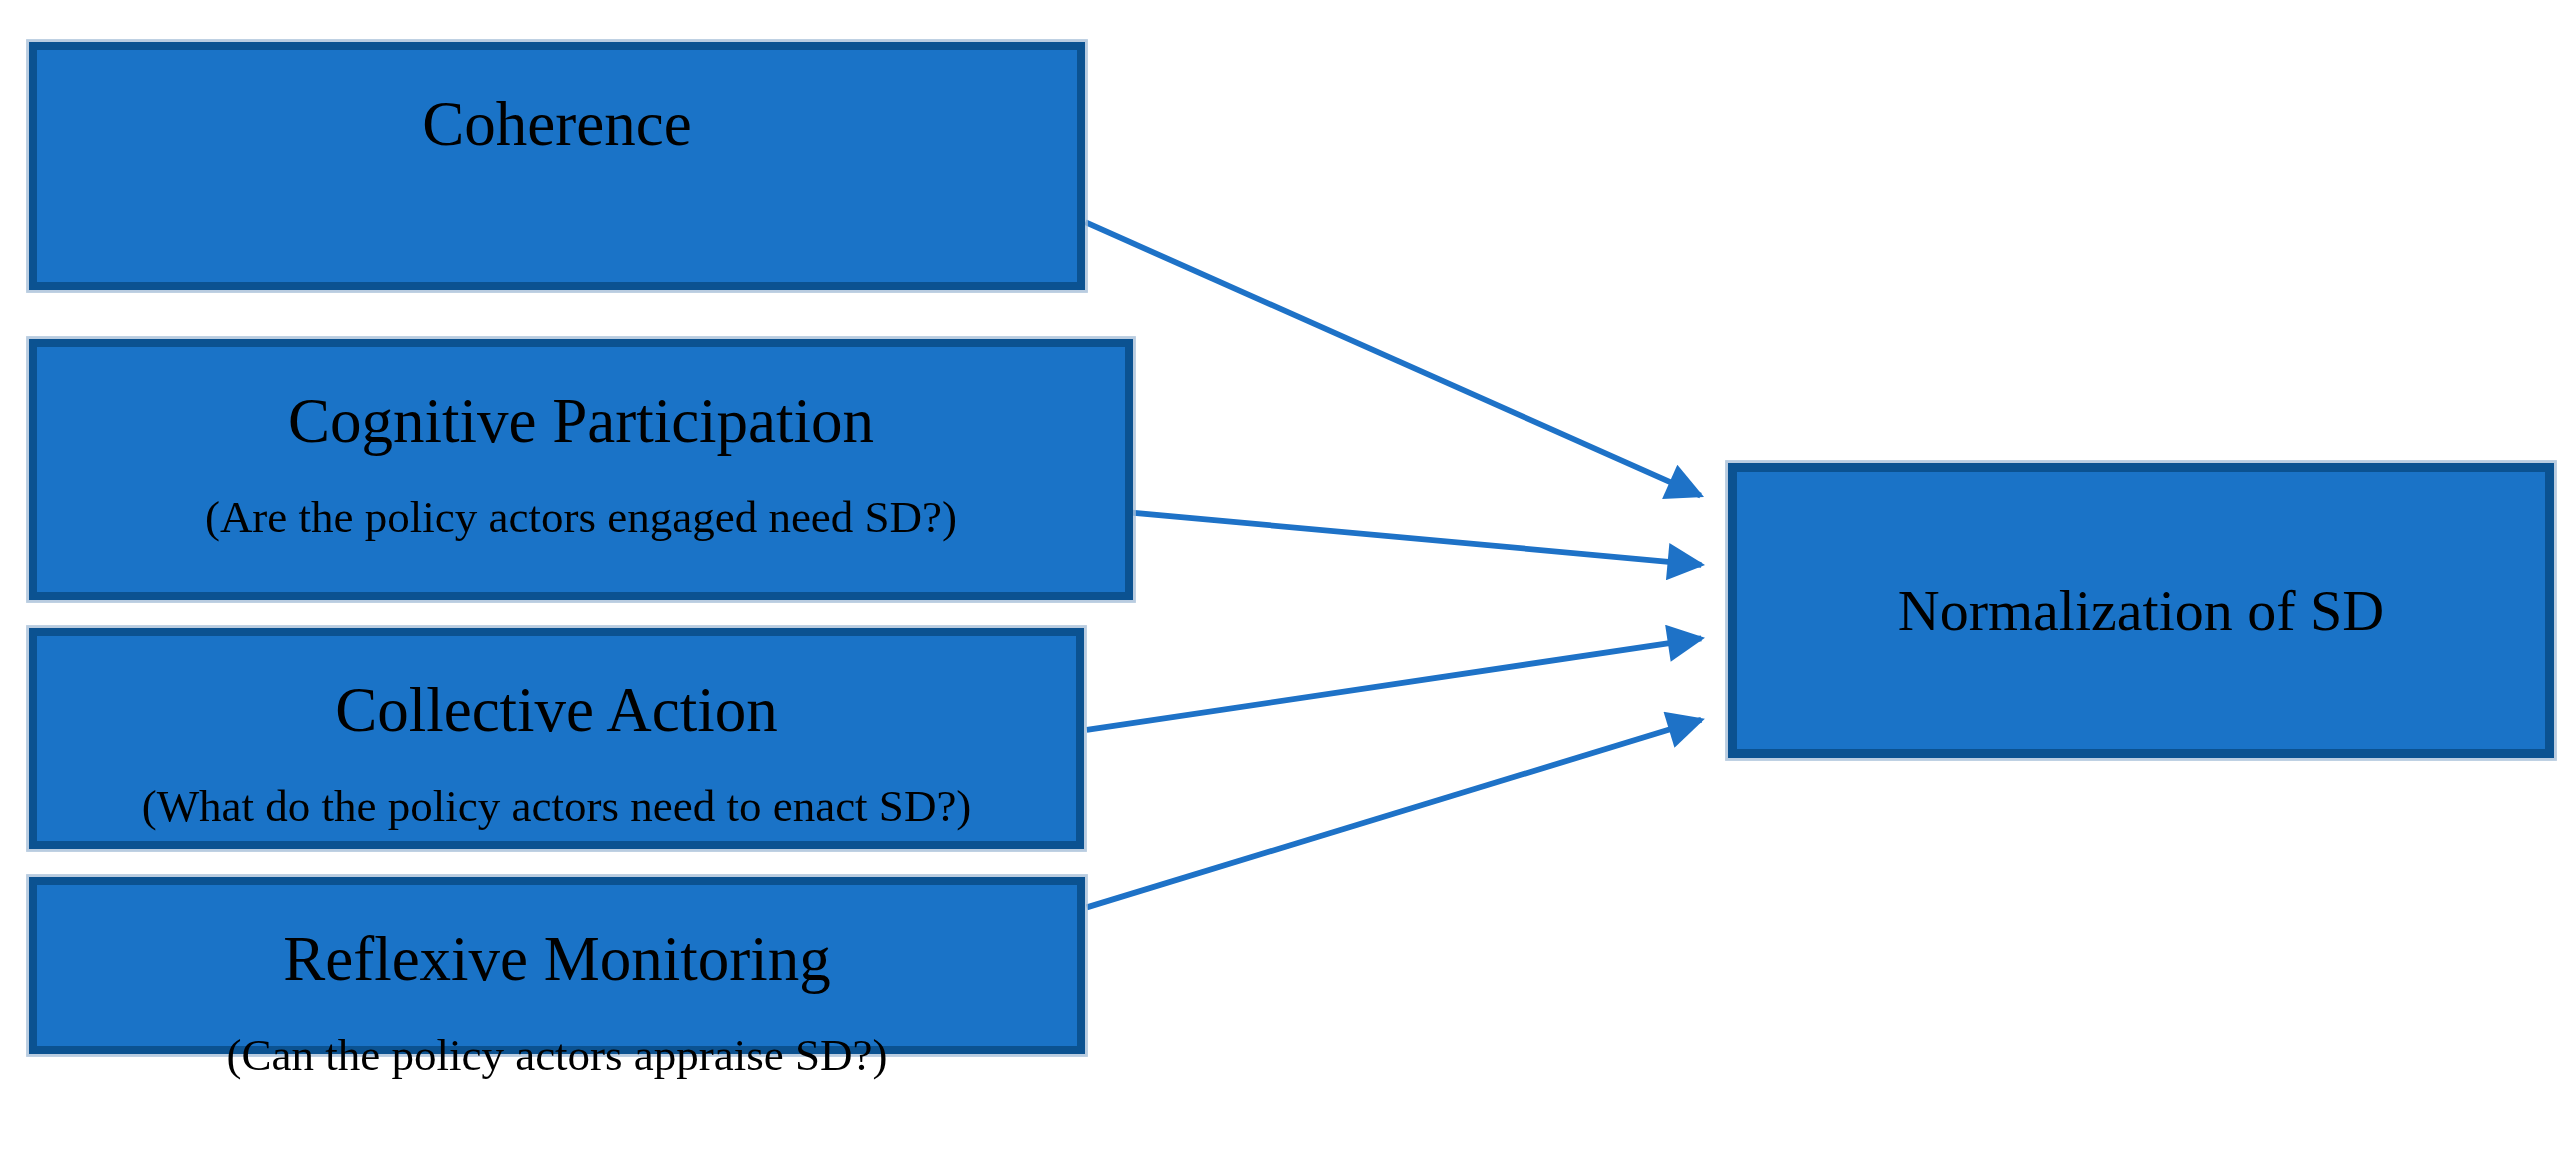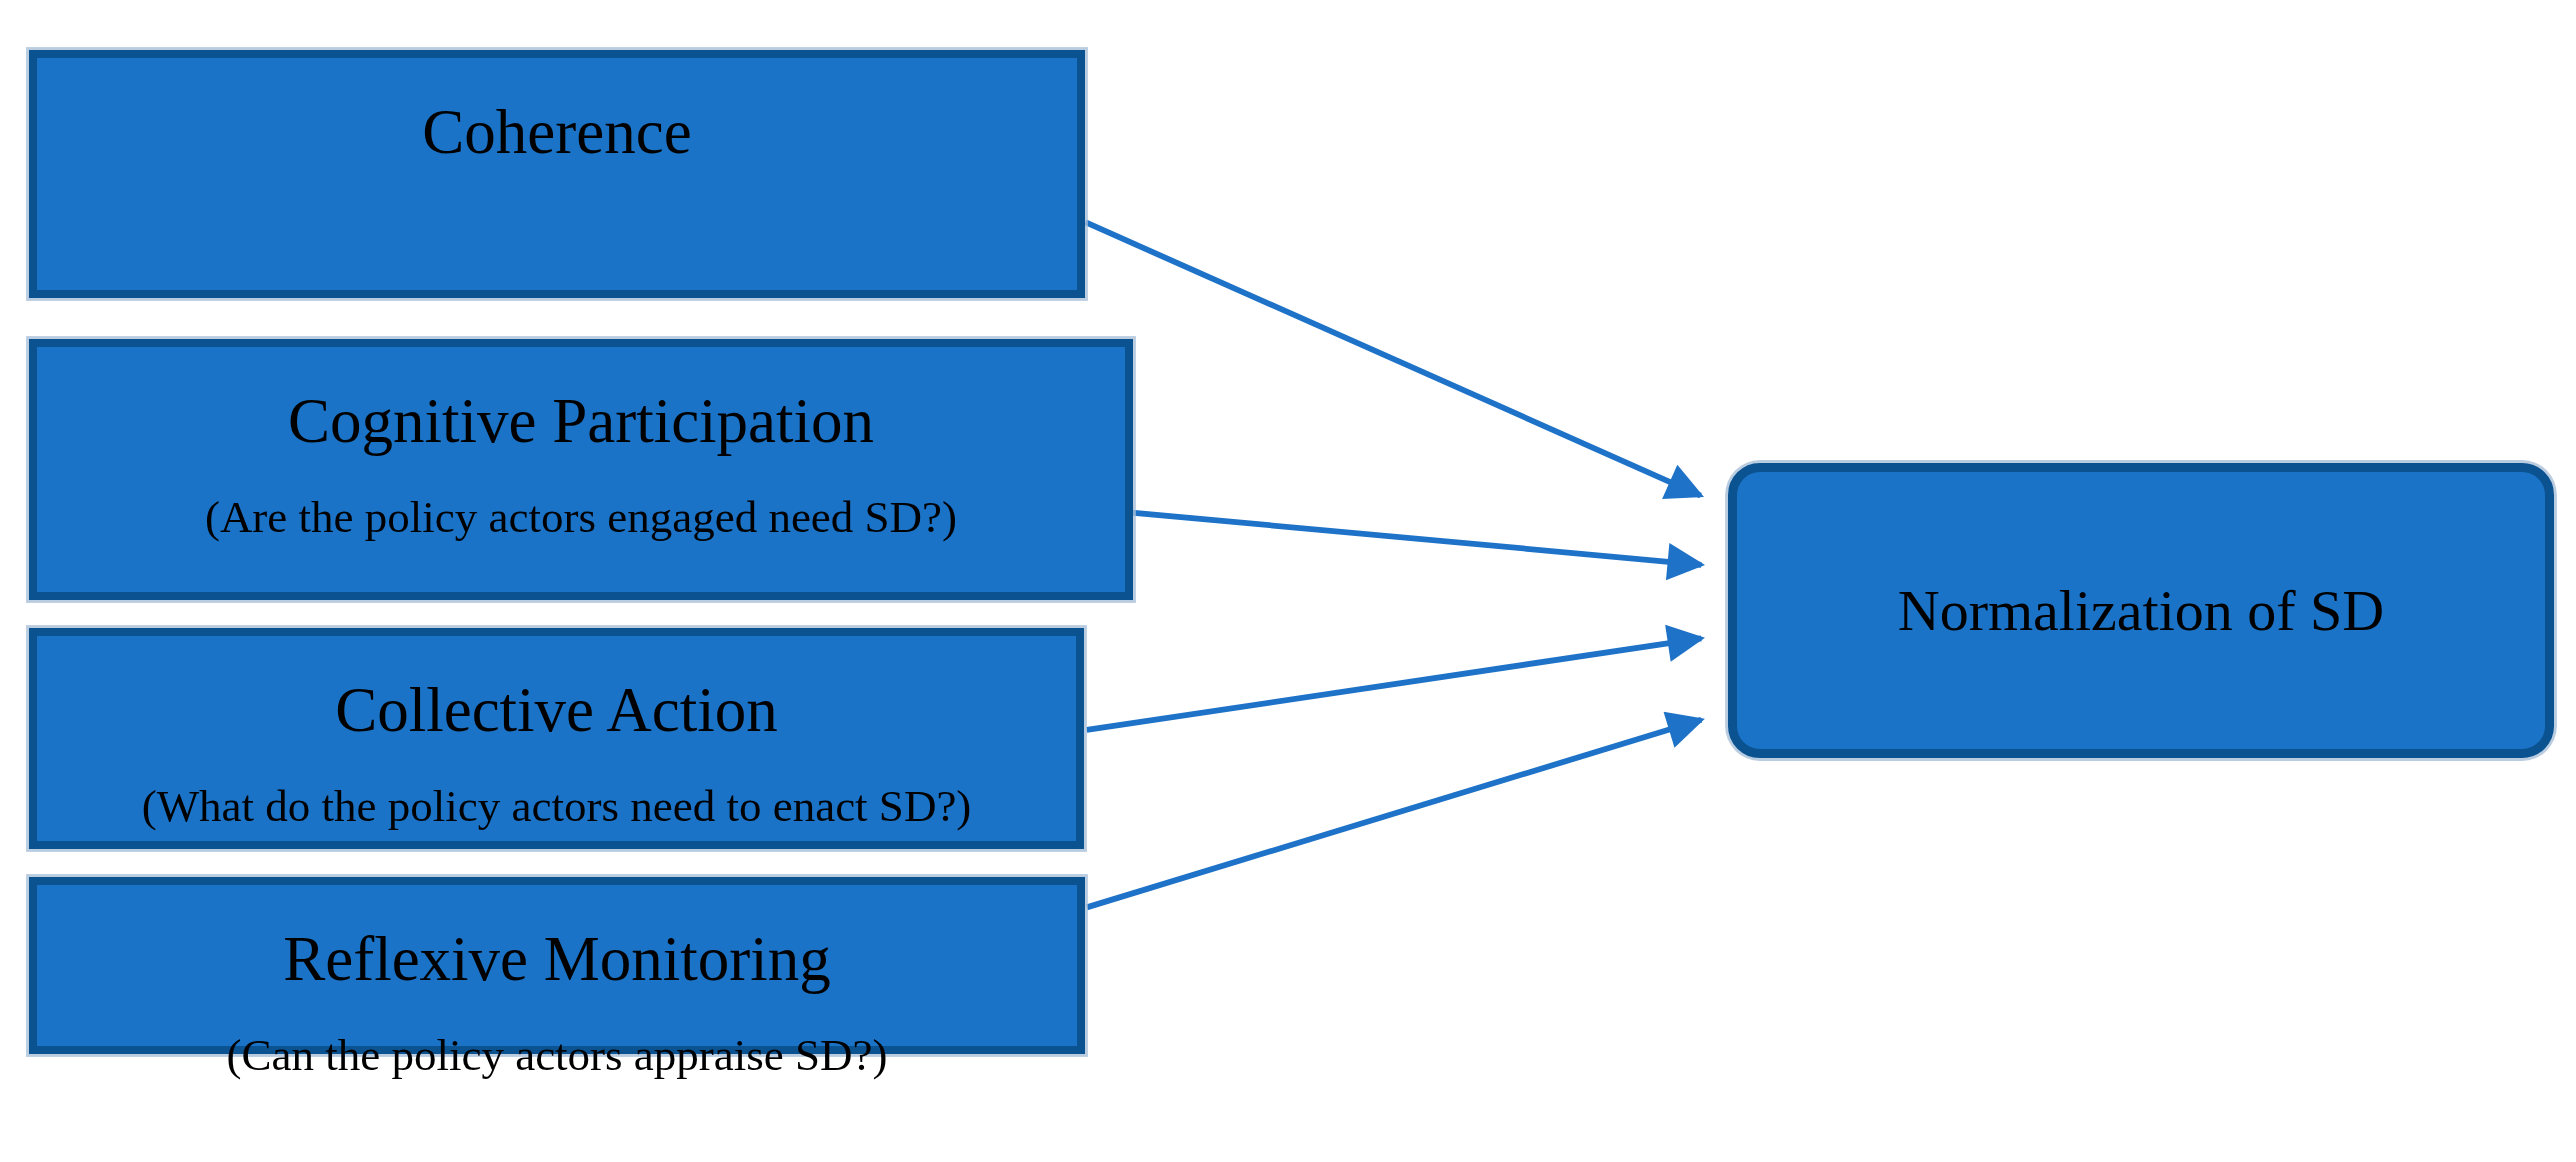--- a/index.html
+++ b/index.html
@@ -51,34 +51,33 @@
     position: absolute;
     left: 0;
     right: 0;
     top: 170px;
     transform: translateY(-50%);
     text-align: center;
     font-size: 45px;
     line-height: 1;
     white-space: nowrap;
   }
-  .node-box-1 { left: 29px;   top: 50px;   width: 1056px; height: 248px; padding-left: 27px; }
+  .node-box-1 { left: 29px;   top: 42px;   width: 1056px; height: 248px; padding-left: 27px; }
   .node-box-2 { left: 29px;   top: 339px;  width: 1104px; height: 261px; }
   .node-box-3 { left: 29px;   top: 628px;  width: 1055px; height: 221px; }
   .node-box-4 { left: 29px;   top: 877px; width: 1056px; height: 177px; }
   .node-target {
     left: 1728px;
     top: 463px;
     width: 826px;
     height: 295px;
     border-width: 9.4px;
     display: flex;
     align-items: center;
     justify-content: center;
-    border-radius: 32px;
   }
   .node-target .node-title-center {
     font-size: 58px;
     line-height: 1;
     text-align: center;
     white-space: nowrap;
   }
 </style>
 </head>
 <body>

